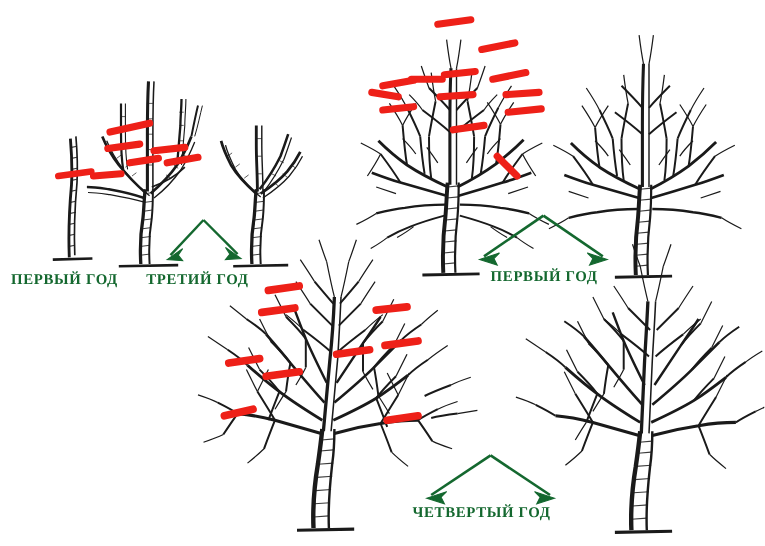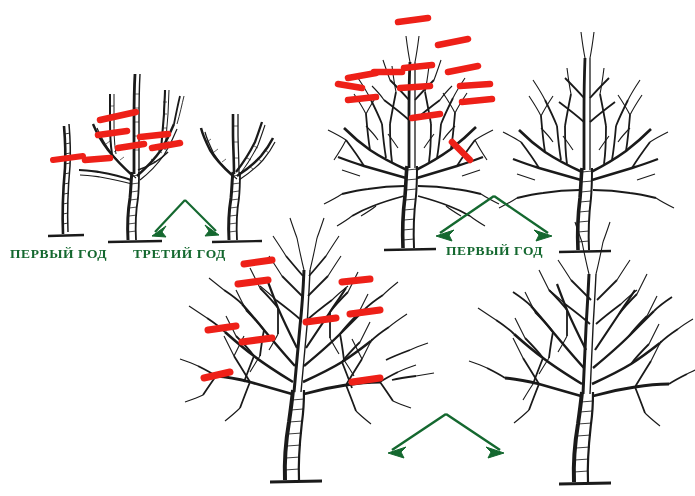--- a/index.html
+++ b/index.html
@@ -527,14 +527,15 @@
       <path d="M446,414 L392,450" stroke-width="2.4" fill="none"></path>
       <path d="M446,414 L500,450" stroke-width="2.4" fill="none"></path>
       <path d="M388,453 L406,447 L401,452 L404,458 Z"></path>
       <path d="M504,453 L486,447 L491,452 L488,458 Z"></path>
     </g>
   </svg>
 
   <div class="label" id="lbl1">ПЕРВЫЙ ГОД</div>
   <div class="label" id="lbl2">ТРЕТИЙ ГОД</div>
   <div class="label" id="lbl3">ПЕРВЫЙ ГОД</div>
+  <div class="label" id="lbl4">ЧЕТВЕРТЫЙ ГОД</div>
 
 </div>
 
 </body></html>

